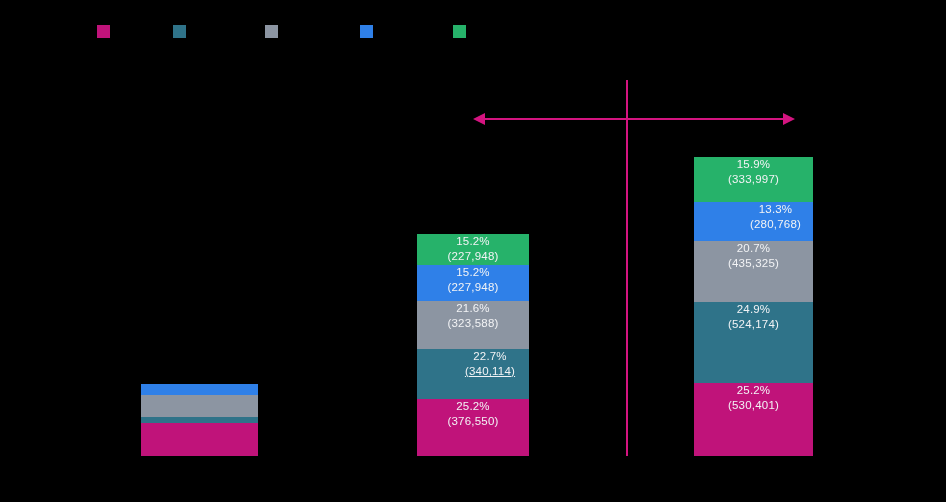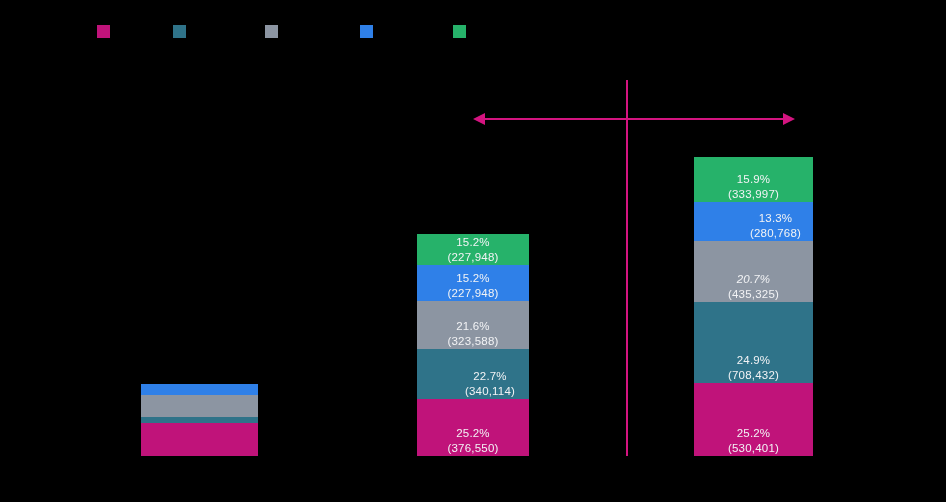--- a/index.html
+++ b/index.html
@@ -24,21 +24,21 @@
   .bar {
     position: absolute;
     display: flex;
     flex-direction: column;
   }
   .segment {
     width: 100%;
     display: flex;
     flex-direction: column;
     align-items: center;
-    justify-content: flex-end;
+    justify-content: flex-start;
     box-sizing: border-box;
     overflow: hidden;
   }
   .seg-label {
     color: #f2f3f5;
     font-size: 11.5px;
     line-height: 15px;
     letter-spacing: 0.2px;
     text-align: center;
     white-space: nowrap;
@@ -85,43 +85,43 @@
         <div class="segment" style="height: 36px; background: rgb(47, 128, 232);">
           <div class="seg-label" style="color: rgb(242, 243, 245);">15.2%</div>
           <div class="seg-label" style="color: rgb(242, 243, 245);">(227,948)</div>
         </div>
         <div class="segment" style="height: 48px; background: rgb(140, 149, 162);">
           <div class="seg-label" style="color: rgb(242, 243, 245);">21.6%</div>
           <div class="seg-label" style="color: rgb(242, 243, 245);">(323,588)</div>
         </div>
         <div class="segment" style="height: 50px; background: rgb(47, 115, 137); padding-left: 34px;">
           <div class="seg-label" style="color: rgb(242, 243, 245);">22.7%</div>
-          <div class="seg-label" style="color: rgb(242, 243, 245);">(340,114)</div>
+          <div class="seg-label" style="color: rgb(242, 243, 245); text-decoration: underline;">(340,114)</div>
         </div>
         <div class="segment" style="height: 57px; background: rgb(192, 19, 122);">
           <div class="seg-label" style="color: rgb(242, 243, 245);">25.2%</div>
           <div class="seg-label" style="color: rgb(242, 243, 245);">(376,550)</div>
         </div>
       </div>
       <div class="bar" style="left: 694px; width: 119px; top: 157px; height: 299px;">
         <div class="segment" style="height: 47px; background: rgb(38, 178, 106);">
           <div class="seg-label" style="color: rgb(242, 243, 245);">15.9%</div>
           <div class="seg-label" style="color: rgb(242, 243, 245);">(333,997)</div>
         </div>
         <div class="segment" style="height: 40px; background: rgb(47, 128, 232); padding-left: 44px;">
           <div class="seg-label" style="color: rgb(242, 243, 245);">13.3%</div>
           <div class="seg-label" style="color: rgb(242, 243, 245);">(280,768)</div>
         </div>
         <div class="segment" style="height: 64px; background: rgb(140, 149, 162);">
-          <div class="seg-label" style="color: rgb(242, 243, 245); font-style: italic;">20.7%</div>
+          <div class="seg-label" style="color: rgb(242, 243, 245);">20.7%</div>
           <div class="seg-label" style="color: rgb(242, 243, 245);">(435,325)</div>
         </div>
         <div class="segment" style="height: 84px; background: rgb(47, 115, 137);">
           <div class="seg-label" style="color: rgb(242, 243, 245);">24.9%</div>
-          <div class="seg-label" style="color: rgb(242, 243, 245);">(708,432)</div>
+          <div class="seg-label" style="color: rgb(242, 243, 245);">(524,174)</div>
         </div>
         <div class="segment" style="height: 76px; background: rgb(192, 19, 122);">
           <div class="seg-label" style="color: rgb(242, 243, 245);">25.2%</div>
           <div class="seg-label" style="color: rgb(242, 243, 245);">(530,401)</div>
         </div>
       </div>
     </div>
   <div class="divider-line" style="left: 626px; top: 80px; height: 376px; background: rgb(212, 20, 128);"></div>
   <div class="arrow-line" style="left: 483px; width: 302px; top: 118px; background: rgb(212, 20, 128);"></div>
   <div class="arrow-head" style="left: 473px; top: 113px; border-right: 12px solid rgb(212, 20, 128);"></div>

